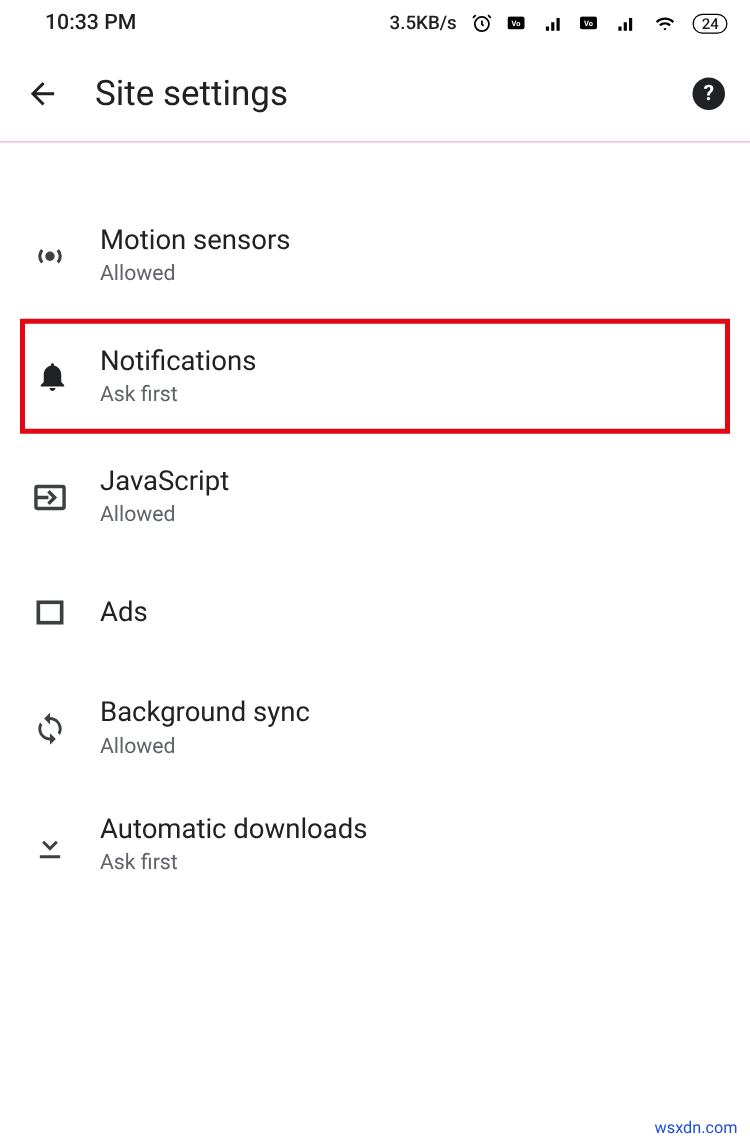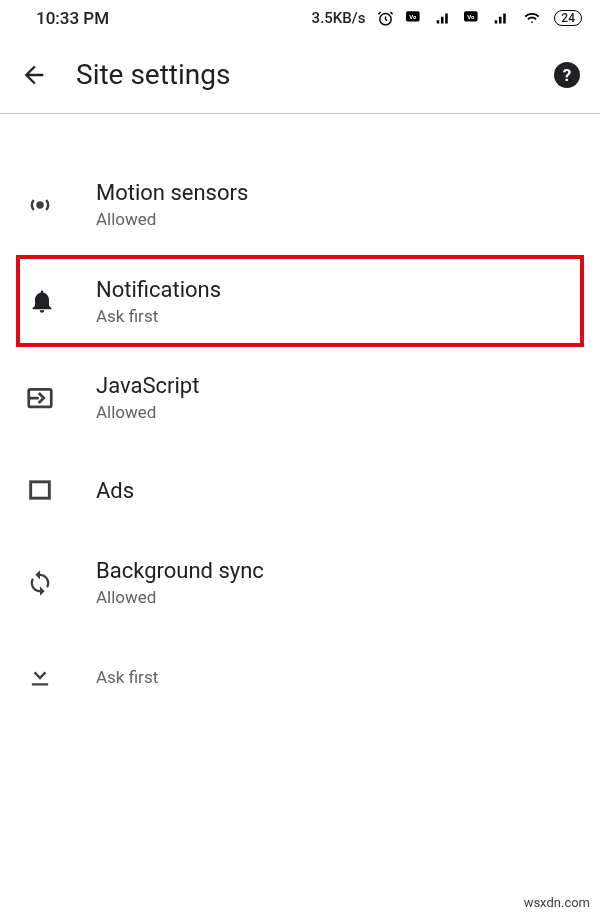--- a/index.html
+++ b/index.html
@@ -15,21 +15,21 @@
     .status-bar {
       height: 36px;
       display: flex;
       justify-content: space-between;
       align-items: center;
       padding: 0 18px 0 12px;
       font-size: 17px;
       font-weight: 500;
       margin-left: 24px;
     }
-    .status-right { display: flex; align-items: center; gap: 12px; font-size: 15px; }
+    .status-right { display: flex; align-items: flex-end; gap: 12px; font-size: 15px; }
     .status-icon { display: inline-flex; align-items: center; }
     .battery-box {
       border: 1.5px solid #000; border-radius: 9px; padding: 0 6px;
       font-size: 12px; font-weight: 500;
     }
     .app-bar {
       height: 78px;
       display: flex;
       align-items: center;
       padding: 0 20px;
@@ -40,33 +40,33 @@
     .help-circle {
       width: 26px; height: 26px; border-radius: 50%; background: #202124;
       color: #fff; display: flex; align-items: center; justify-content: center;
       font-size: 17px; font-weight: 700;
     }
     .list { padding-top: 4px; }
     .row {
       display: flex;
       align-items: center;
       padding: 22px 20px 22px 24px;
-      gap: 40px;
+      gap: 24px;
       min-height: 92px;
     }
     .row.cut-top { padding-top: 0; min-height: 40px; align-items: flex-start; }
     .row.cut-top .icon-slot { visibility: hidden; }
     .icon-slot { width: 32px; display: flex; justify-content: center; color: #3c4043; }
     .row-text .title { font-size: 22px; font-weight: 400; color: #202124; }
     .row-text .sub { font-size: 17px; color: #5f6368; margin-top: 4px; }
     .highlight { border: 4px solid #e30613; margin: 4px 16px; padding: 16px 8px 16px 8px; }
     .highlight .icon-slot { width: 28px; }
     .watermark {
       position: absolute; bottom: 6px; right: 10px;
-      font-size: 13px; color: #404040;
+      font-size: 13px; color: #1d4ed8;
     }
     svg { display: block; }
   </style>
 </head>
 <body>
 
 <div class="status-bar">
   <span>10:33 PM</span>
   <div class="status-right">
     <span>3.5KB/s</span>
@@ -188,19 +188,20 @@
     </div>
   </div>
 
   <div class="row">
     <span class="icon-slot">
       <svg width="28" height="28" viewBox="0 0 24 24" fill="#3c4043">
           <path d="M19 19H5v2h14v-2zM12 2v11l-4-4-1.4 1.4L12 16l5.4-5.6L16 9l-4 4V2h0z"></path>
         </svg>
     </span>
     <div class="row-text">
+      <div class="title">Automatic downloads</div>
       <div class="sub">Ask first</div>
     </div>
   </div>
 
 </div>
 
 <div class="watermark">wsxdn.com</div>
 
 </body></html>

